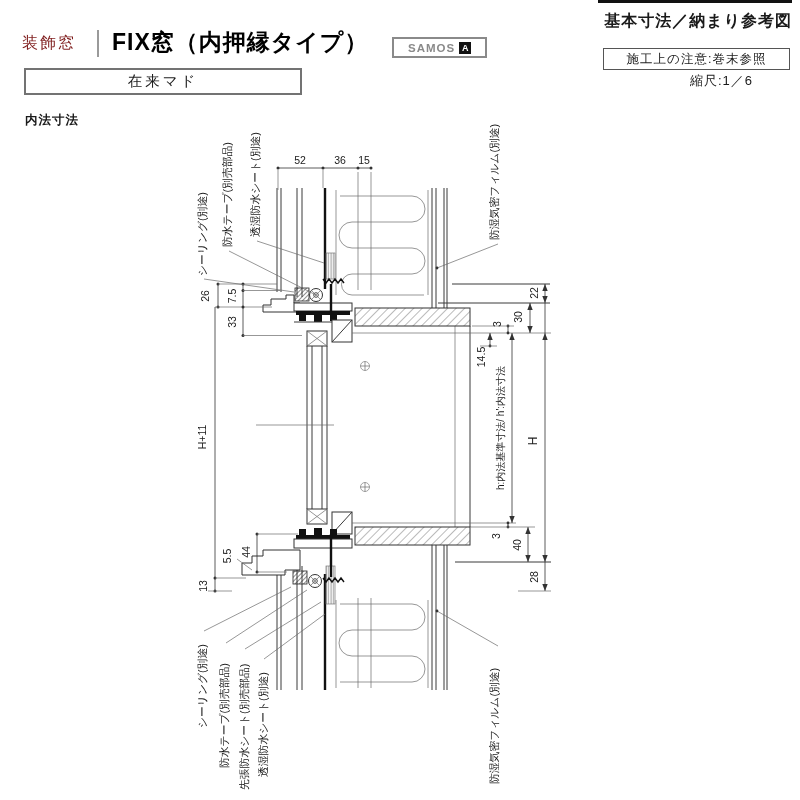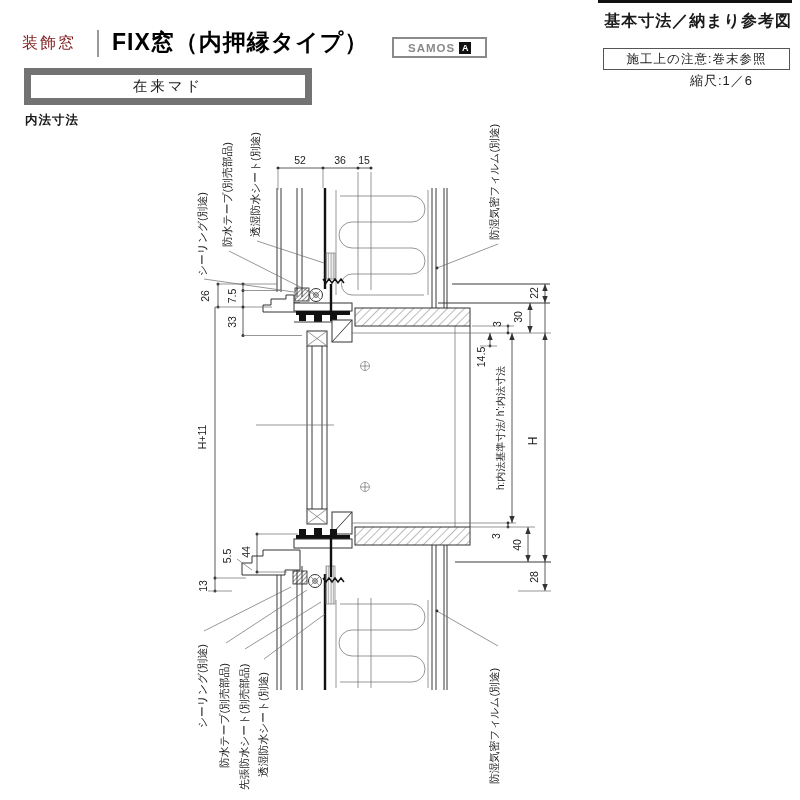--- a/index.html
+++ b/index.html
@@ -6,21 +6,21 @@
   .page{position:relative;width:800px;height:800px;background:#fff;overflow:hidden;
         font-family:"Liberation Sans","DejaVu Sans",sans-serif;color:#1a1a1a;}
   .abs{position:absolute;}
   .cat{left:22px;top:33px;font-size:16px;color:#7f1d1d;letter-spacing:2px;text-align:center;}
   .divider{left:97px;top:30px;width:2px;height:27px;background:#9a9a9a;}
   .title{left:112px;top:27px;font-size:23px;font-weight:700;letter-spacing:1px;color:#000000;}
   .logo{left:392px;top:37px;border:2px solid #8a8a8a;padding:1px 14px;display:flex;align-items:center;gap:4px;height:15px;}
   .logo .nm{font-size:11.5px;font-weight:700;color:#8a8a8a;letter-spacing:1px;}
   .logo .mk{width:12px;height:12px;background:#111;color:#fff;font-size:9px;font-weight:700;
             display:flex;align-items:center;justify-content:center;}
-  .typebox{left:24px;top:68px;width:274px;height:23px;border:7px solid #737373;
+  .typebox{left:24px;top:68px;width:274px;height:23px;border:2px solid #737373;
            display:flex;align-items:center;justify-content:center;font-size:14.5px;letter-spacing:3px;}
   .blackbar{left:598px;top:0;width:194px;height:3px;background:#111;}
   .rtitle{left:598px;top:11px;width:194px;text-align:right;font-size:16px;font-weight:700;letter-spacing:1px;}
   .notebox{left:603px;top:39px;width:185px;height:20px;border:1px solid #555;
            display:flex;align-items:center;justify-content:center;font-size:12.5px;letter-spacing:1px;margin-top:9px;}
   .scale{left:690px;top:72px;width:100px;text-align:left;font-size:13px;letter-spacing:1px;}
   .viewlbl{left:25px;top:112px;font-size:12.5px;font-weight:700;letter-spacing:1px;}
   svg{position:absolute;left:0;top:0;}
   .ln{stroke:#3a3a3a;stroke-width:1;fill:none;}
   .tn{stroke:#6a6a6a;stroke-width:.7;fill:none;}

